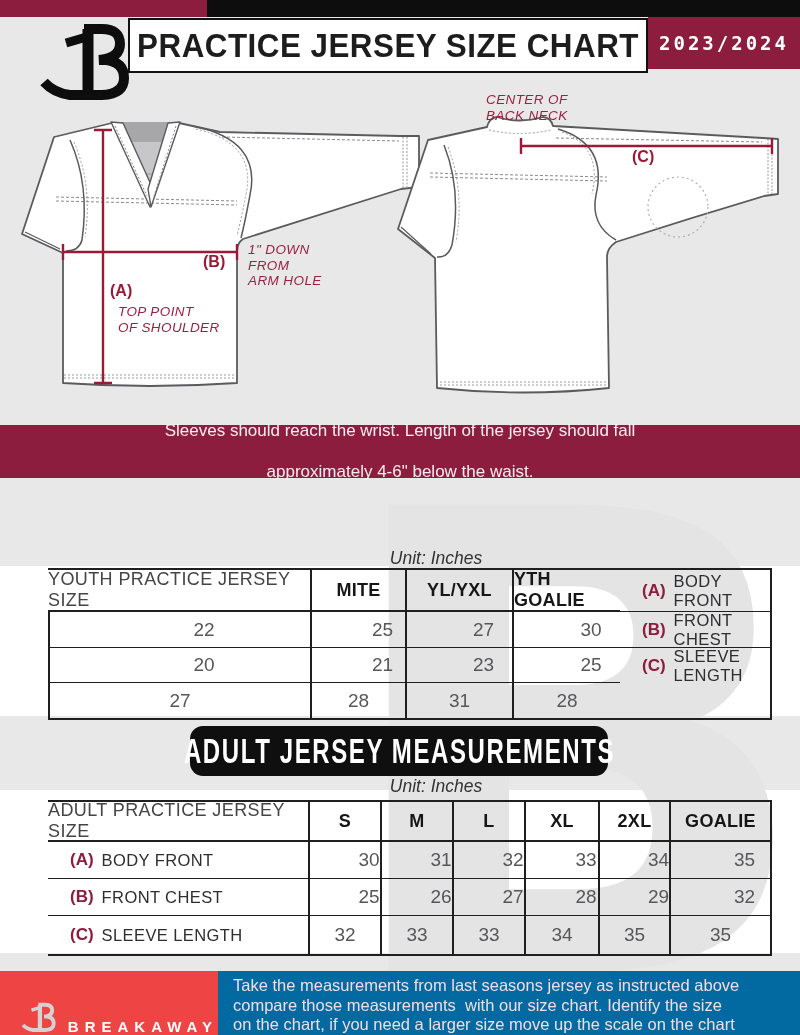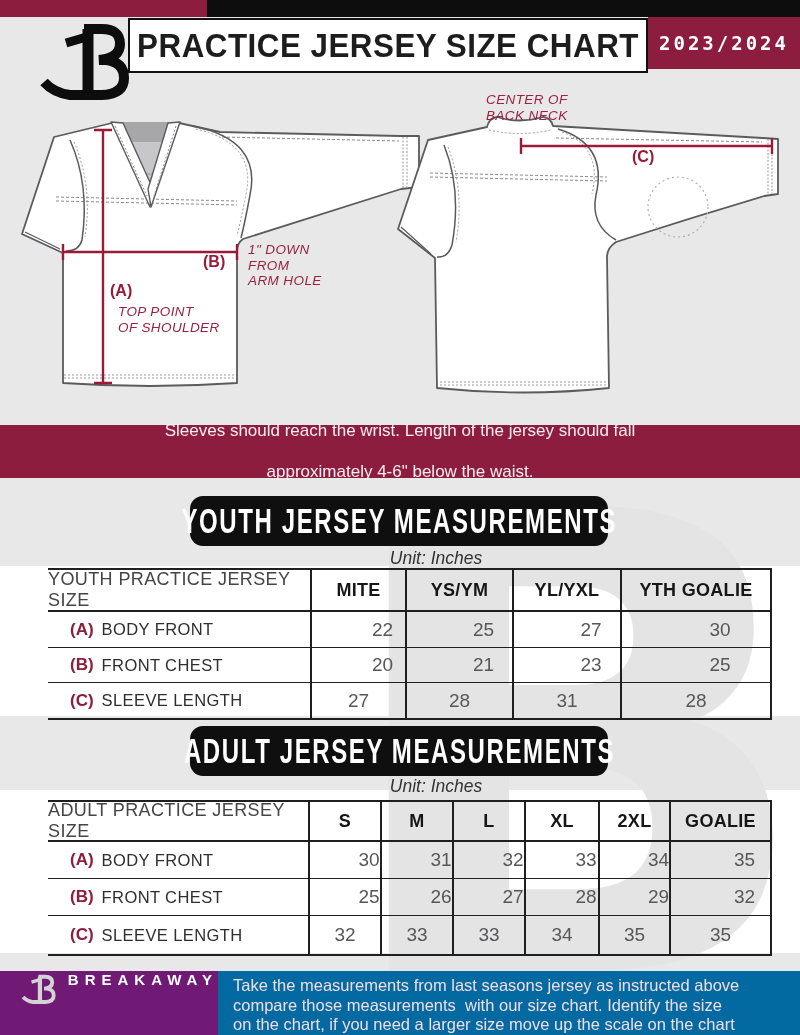--- a/index.html
+++ b/index.html
@@ -61,22 +61,22 @@
   .hb{border-bottom:2.5px solid #1f1f1f;}
   .rb{border-bottom:1.5px solid #1f1f1f;padding-left:48px;}
   .ch0{color:#454547;font-size:18px;letter-spacing:.4px;}
   .ch{font-weight:700;color:#161616;font-size:18px;letter-spacing:.3px;}
   .num{color:#57575a;font-size:19px;}
   .labcell{justify-content:flex-start;padding-left:22px;gap:8px;}
   .key{color:#8c1d3f;font-weight:700;font-size:17px;}
   .rowlabel{color:#2e2e30;font-size:16.5px;letter-spacing:.4px;}
 
   
-  #footer-black{left:0;top:971px;width:218px;height:64px;background:#701a75;z-index:3;
-                display:flex;align-items:flex-start;}
+  #footer-black{left:0;top:971px;width:218px;height:64px;background:#ef4444;z-index:3;
+                display:flex;align-items:flex-end;}
   #footer-black .bw{color:#fff;font-size:15px;font-weight:700;letter-spacing:6px;margin-left:8px;}
   #footer-maroon{left:218px;top:971px;width:582px;height:64px;background:#0369a1;z-index:3;
                  padding:5px 0 0 15px;box-sizing:border-box;}
   #footer-maroon div{color:#f1dde3;font-size:16.5px;line-height:19.5px;white-space:pre;}
 </style>
 </head>
 <body>
 
 <div id="page">
 
@@ -175,29 +175,25 @@
 
   <div class="abs" id="notice">
     <div>Sleeves should reach the wrist. Length of the jersey should fall</div>
     <div>approximately 4-6" below the waist.</div>
   </div>
 
   <div class="abs whiteband" id="wb1"></div>
   <div class="abs whiteband" id="wb2"></div>
   <div class="abs" id="watermark">B</div>
 
-  <div class="abs section-pill" id="youth-pill">
-    <span class="t">YOUTH JERSEY MEASUREMENTS</span>
-  </div>
   <div class="abs unit" id="youth-unit">Unit: Inches</div>
 
   <div class="abs size-table" id="youth-table">
     <div class="cell ch0 hb">YOUTH PRACTICE JERSEY SIZE</div>
     <div class="cell ch hb vline">MITE</div>
-    <div class="cell ch hb vline">YS/YM</div>
     <div class="cell ch hb vline">YL/YXL</div>
     <div class="cell ch hb vline">YTH GOALIE</div>
 
     <div class="cell labcell rb">
         <span class="key">(A)</span>
         <span class="rowlabel">BODY FRONT</span>
       </div>
     <div class="cell num rb vline">22</div>
     <div class="cell num rb vline">25</div>
     <div class="cell num rb vline">27</div>

